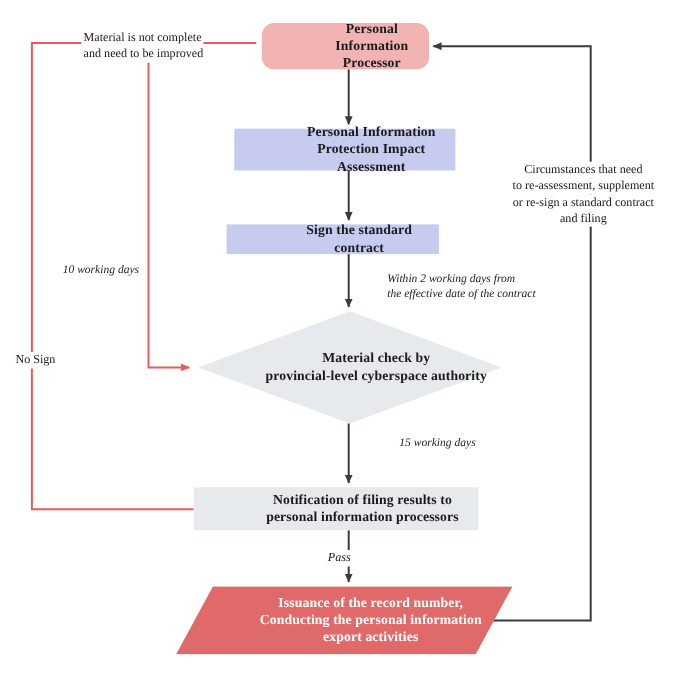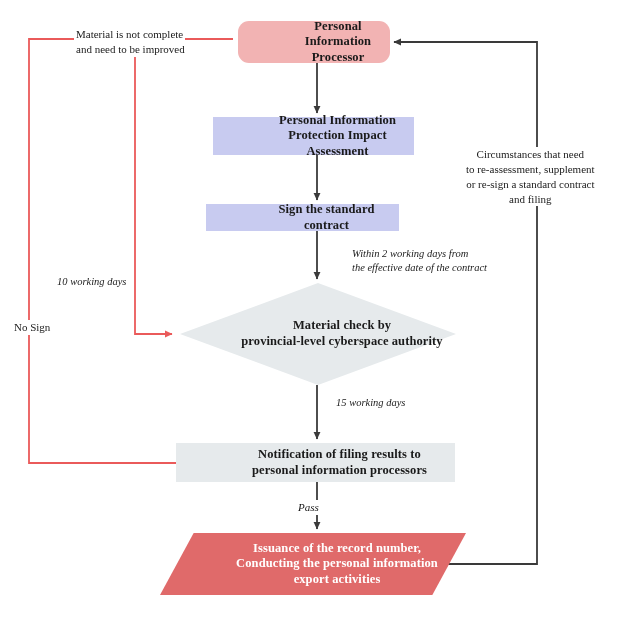--- a/index.html
+++ b/index.html
@@ -59,21 +59,21 @@
   }
   #node-contract {
     left: 206px; top: 204px;
     width: 193px; height: 27px;
     background: #c8cbf0;
     font-size: 12.5px;
   }
   
   #node-notification {
     left: 176px; top: 443px;
-    width: 279px; height: 39px;
+    width: 259px; height: 39px;
     background: #e6eaec;
     font-size: 12.5px;
   }
   
   #node-decision {
     left: 180px; top: 283px;
     width: 276px; height: 102px;
     font-size: 12.5px;
     background: transparent;
   }
@@ -124,31 +124,31 @@
 
   #label-material {
     left: 74px; top: 27px;
     text-align: left;
   }
   #label-circumstances {
     left: 464px; top: 147px;
     text-align: center;
   }
   #label-10days {
-    left: 55px; top: 239px; margin-top: 36px;
+    left: 55px; top: 239px;
   }
   #label-nopass {
     left: 12px; top: 320px;
   }
   #label-within10 {
     left: 350px; top: 247px;
     text-align: left;
   }
   #label-15days {
-    left: 334px; top: 396px;
+    left: 361px; top: 396px;
   }
   #label-pass {
     left: 296px; top: 500px; font-style: italic;
   }
 </style>
 </head>
 <body>
 
 <div id="canvas">
 

